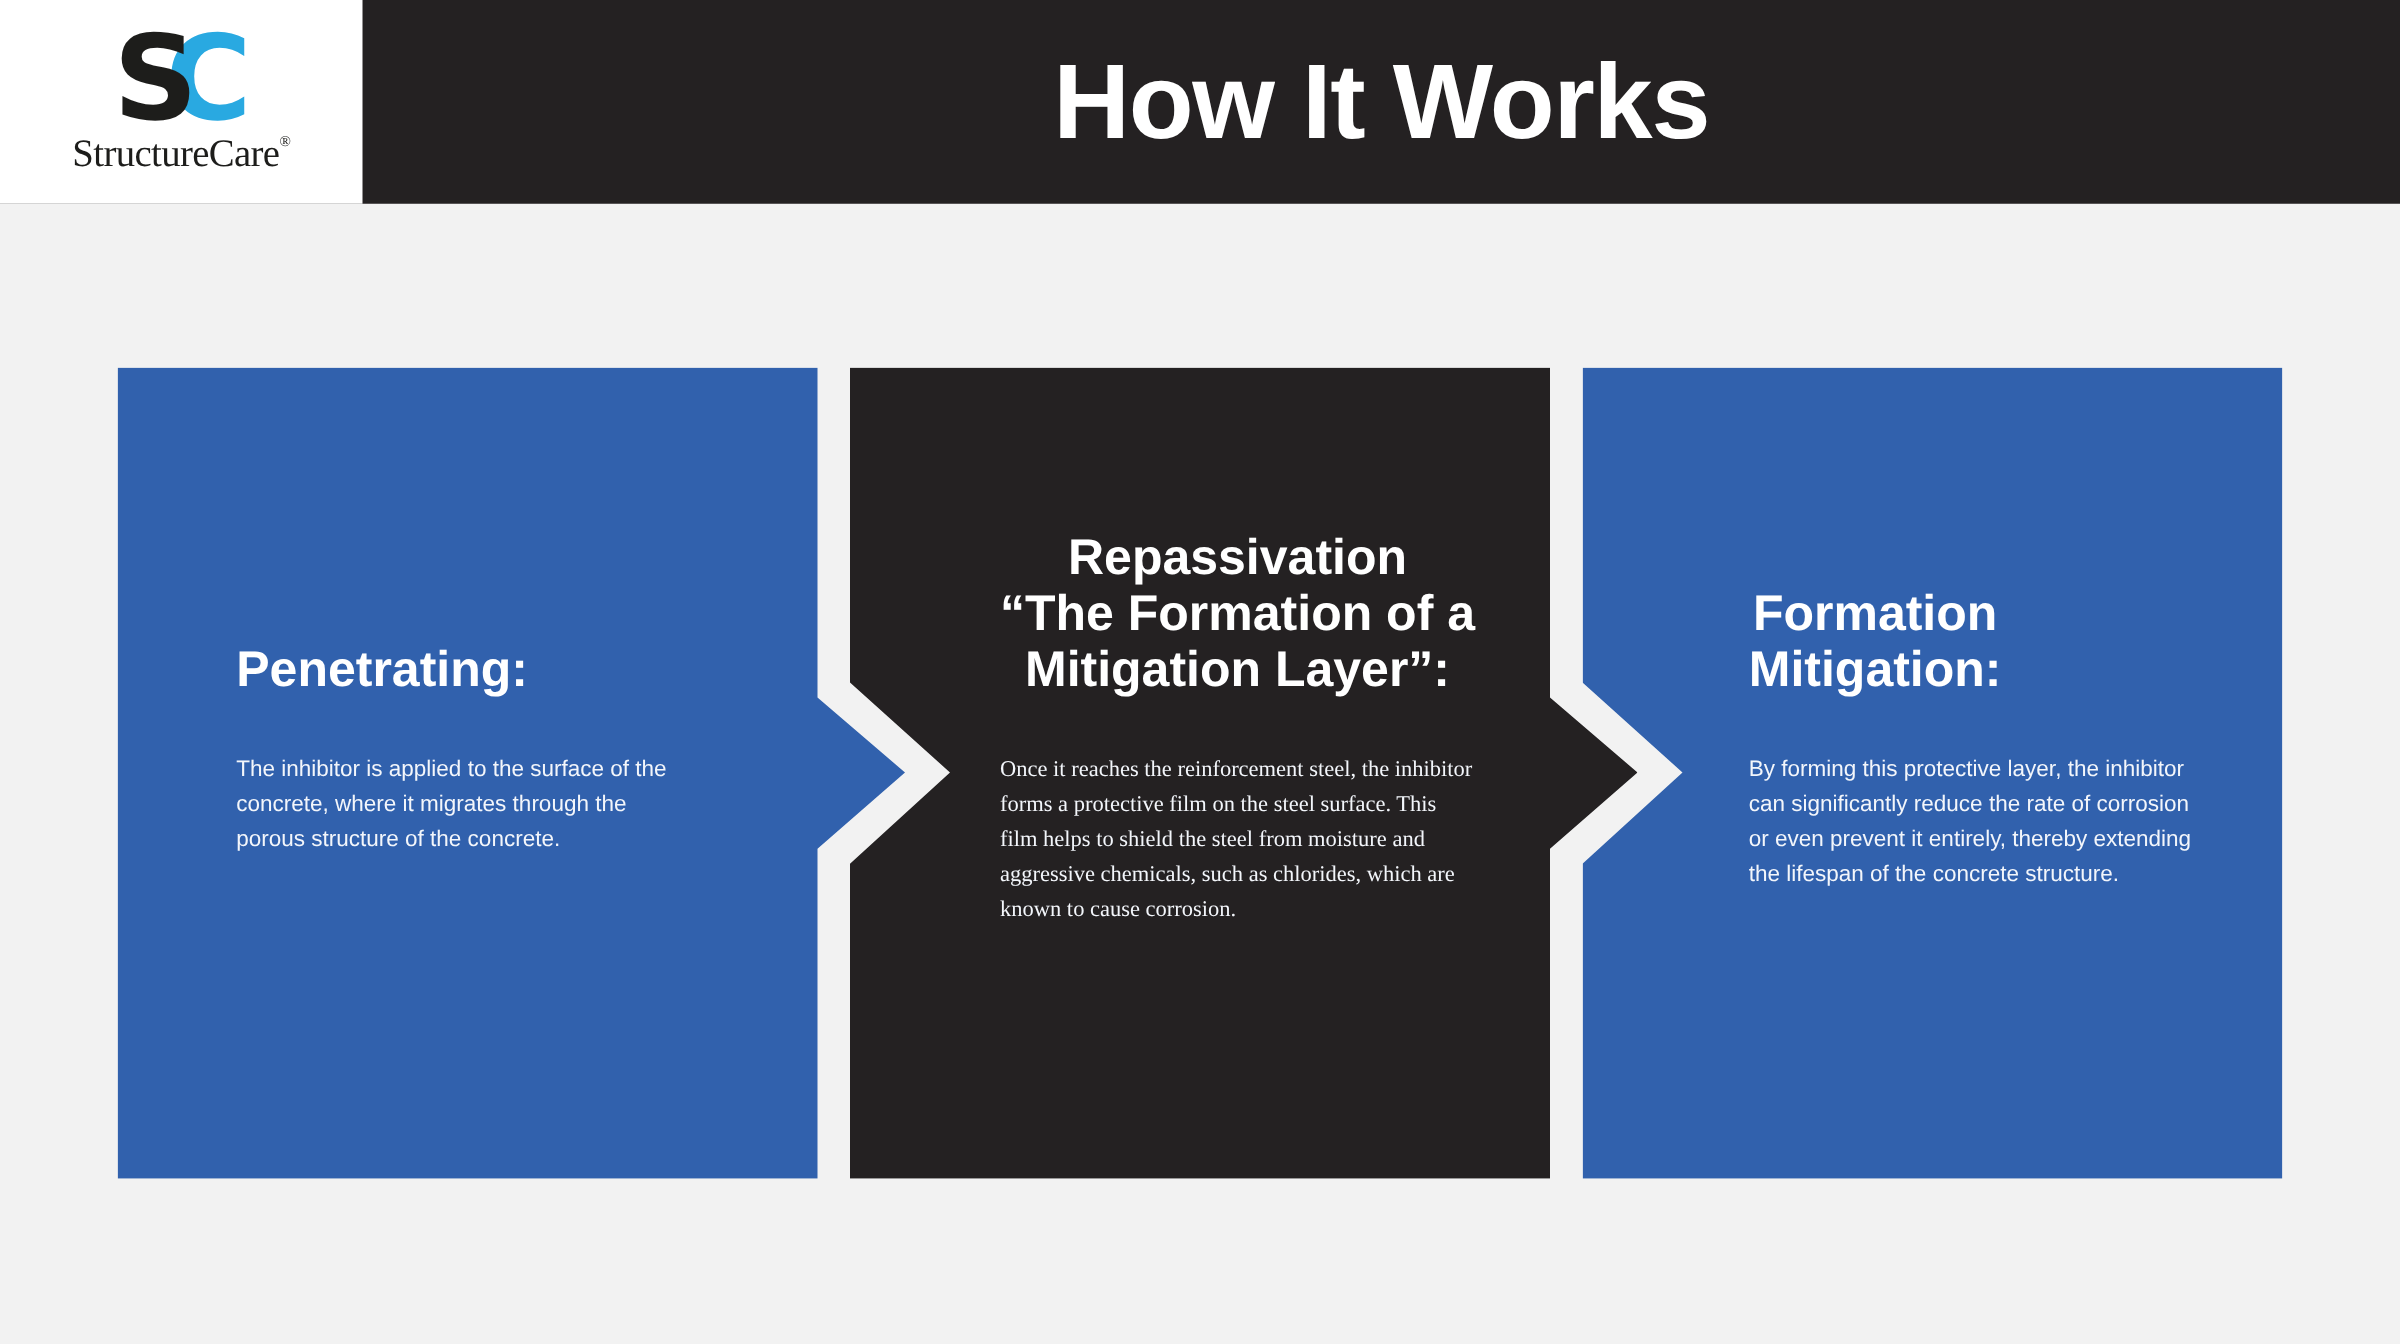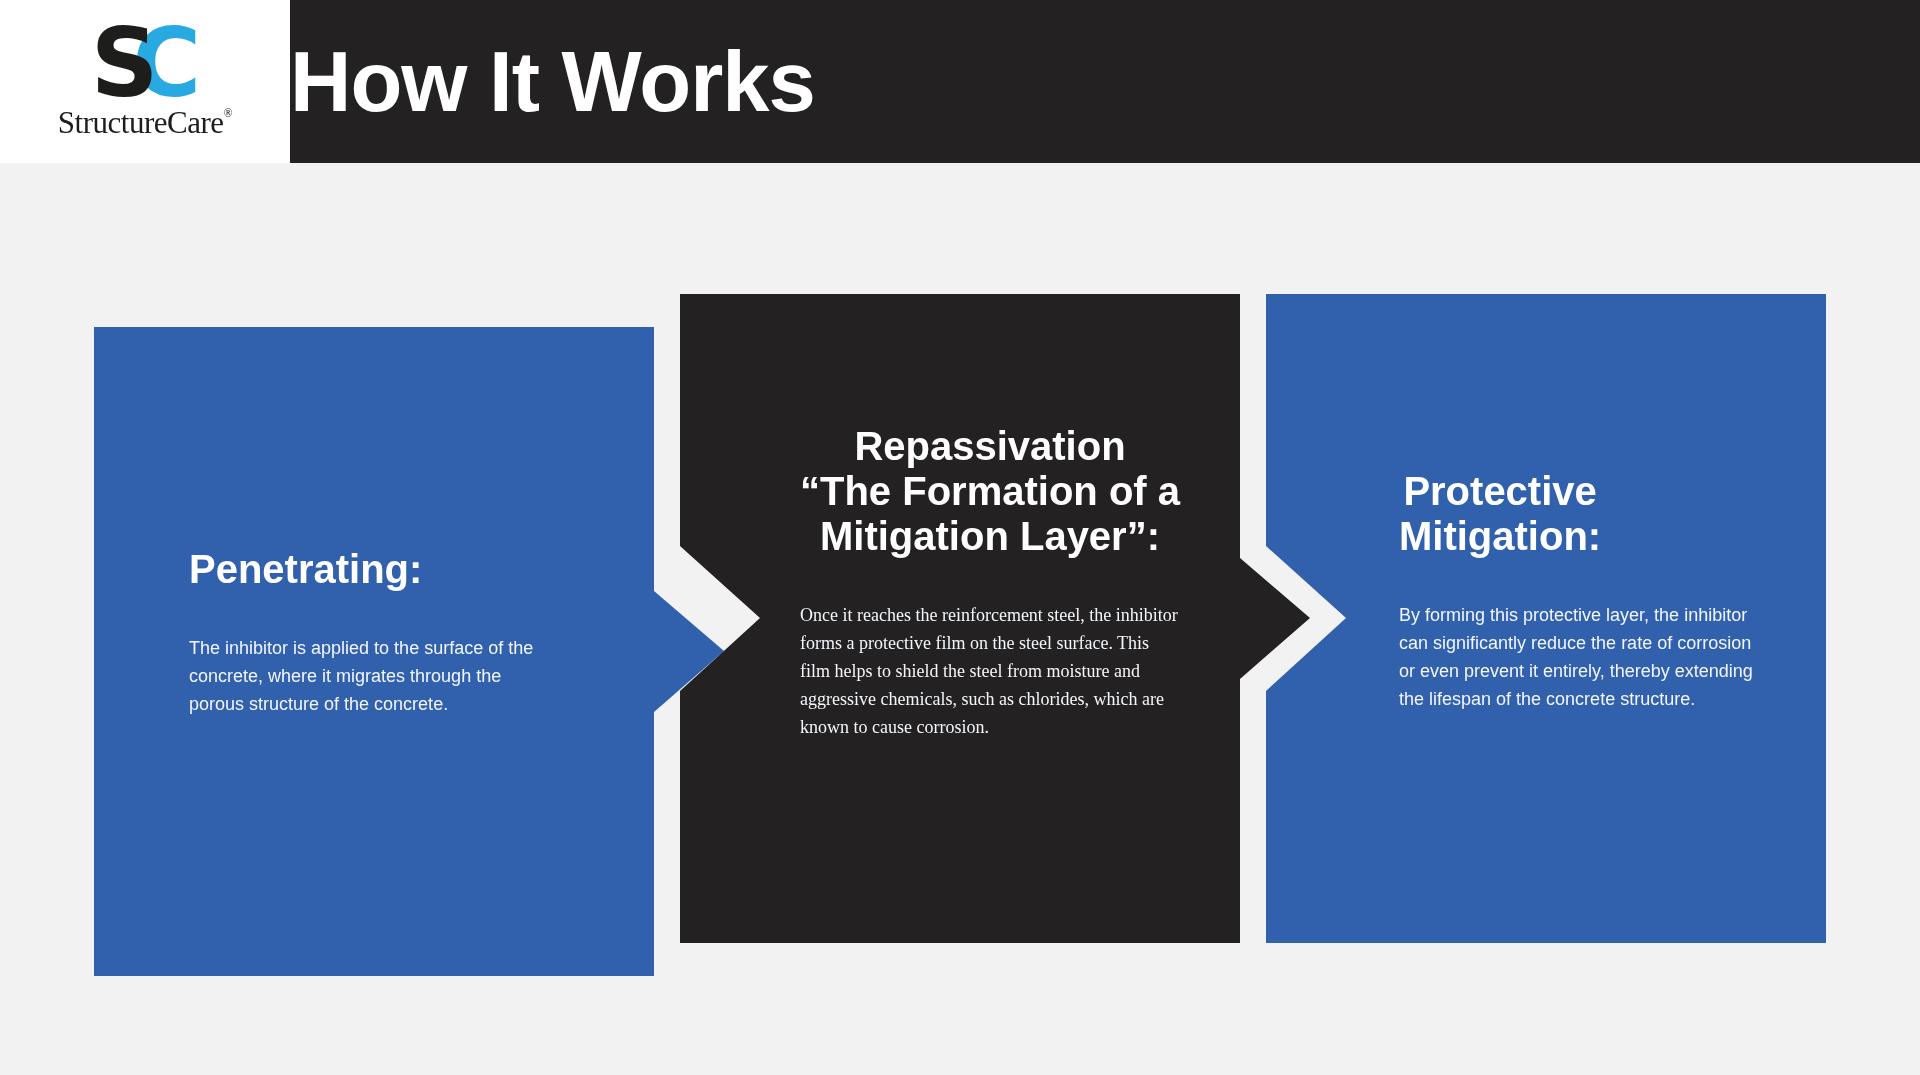--- a/index.html
+++ b/index.html
@@ -48,21 +48,21 @@
     margin-top: 3px;
     font-size: 31px;
     letter-spacing: -0.5px;
     color: var(--logo-black, #1D1D1B);
     white-space: nowrap;
     font-family: Liberation Serif, serif;
   }
   .logo-wordmark sup { font-size: 12px; vertical-align: 16px; }
   .title-area {
     flex: 1 1 auto;
-    display: flex; align-items: center; justify-content: flex-start; border-radius: 21px;
+    display: flex; align-items: center; justify-content: center; border-radius: 21px;
   }
   .page-title {
     margin: 0;
     font-size: 85px;
     font-weight: 700;
     letter-spacing: -1px;
     color: var(--title-white, #FFFFFF);
   }
 
   
@@ -72,21 +72,20 @@
     margin: 131px auto 0 auto;
   }
   .panel {
     position: absolute; top: 0; height: 649px;
   }
   .panel--blue { background: var(--accent-blue, #3161AD); }
   .panel--dark { background: var(--dark, #242122); }
   .panel.p1 {
     left: 0; width: 630px;
     clip-path: polygon(0 0, 560px 0, 560px 264px, 630px 324px, 560px 385px, 560px 649px, 0 649px);
-    margin-top: 33px;
   }
   .panel.p2 {
     left: 586px; width: 630px;
     clip-path: polygon(0 0, 560px 0, 560px 264px, 630px 324px, 560px 385px, 560px 649px, 0 649px, 0 397px, 80px 324px, 0 252px);
   }
   .panel.p3 {
     left: 1172px; width: 560px;
     clip-path: polygon(0 0, 560px 0, 560px 649px, 0 649px, 0 397px, 80px 324px, 0 252px);
   }
   .step-title {
@@ -152,21 +151,21 @@
         <span class="title-line">“The Formation of a</span>
         <span class="title-line">Mitigation Layer”:</span>
       </h2>
       <p class="step-body">Once it reaches the reinforcement steel, the inhibitor forms a protective film on the steel surface. This film helps to shield the steel from moisture and aggressive chemicals, such as chlorides, which are known to cause corrosion.</p>
     </section>
 
     <div class="chevron-marker chev-2"></div>
 
     <section class="panel panel--blue p3">
       <h2 class="step-title">
-        <span class="title-line">Protective</span>
+        <span class="title-line">Formation</span>
         <span class="title-line">Mitigation:</span>
 
       </h2>
       <p class="step-body">By forming this protective layer, the inhibitor can significantly reduce the rate of corrosion or even prevent it entirely, thereby extending the lifespan of the concrete structure.</p>
     </section>
 
   </div>
 </main>
 
 </body></html>

